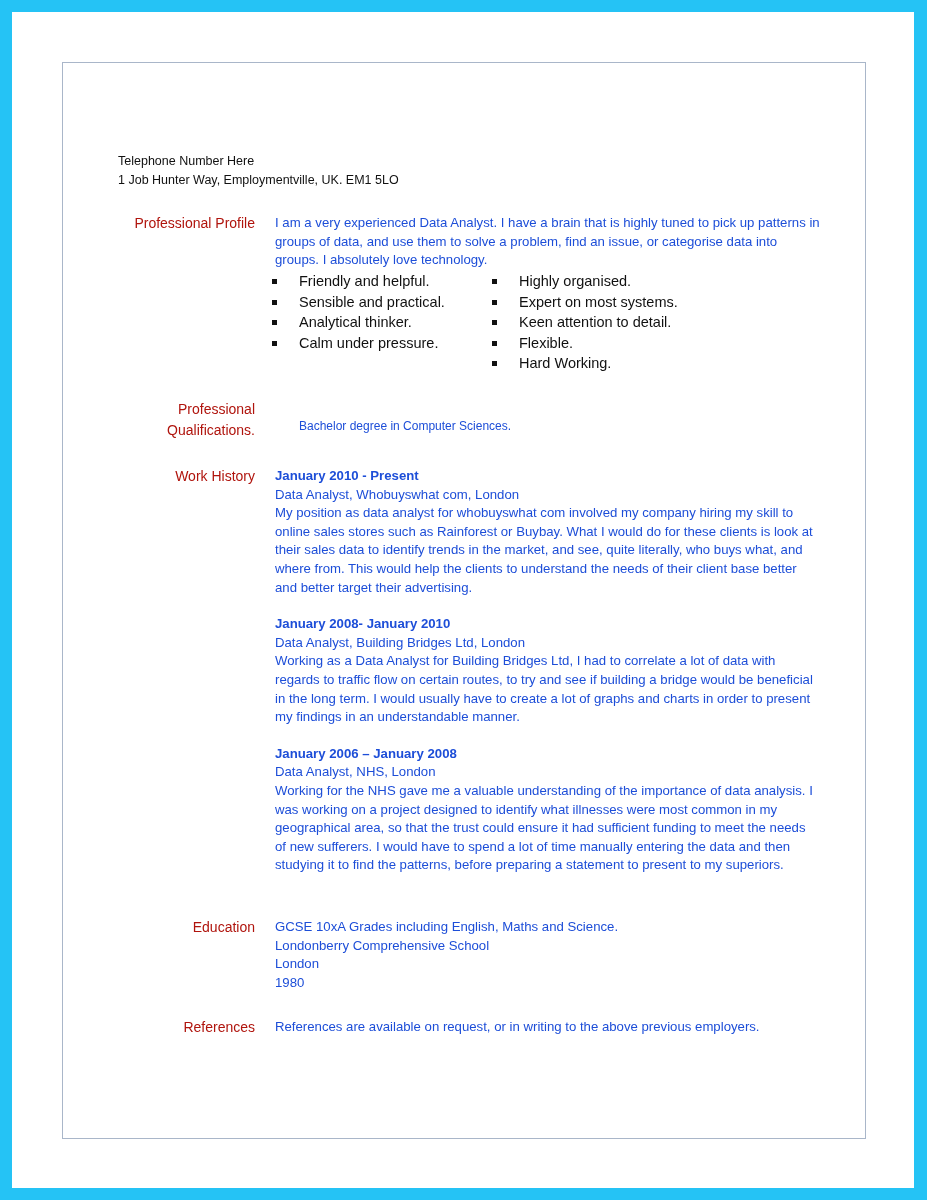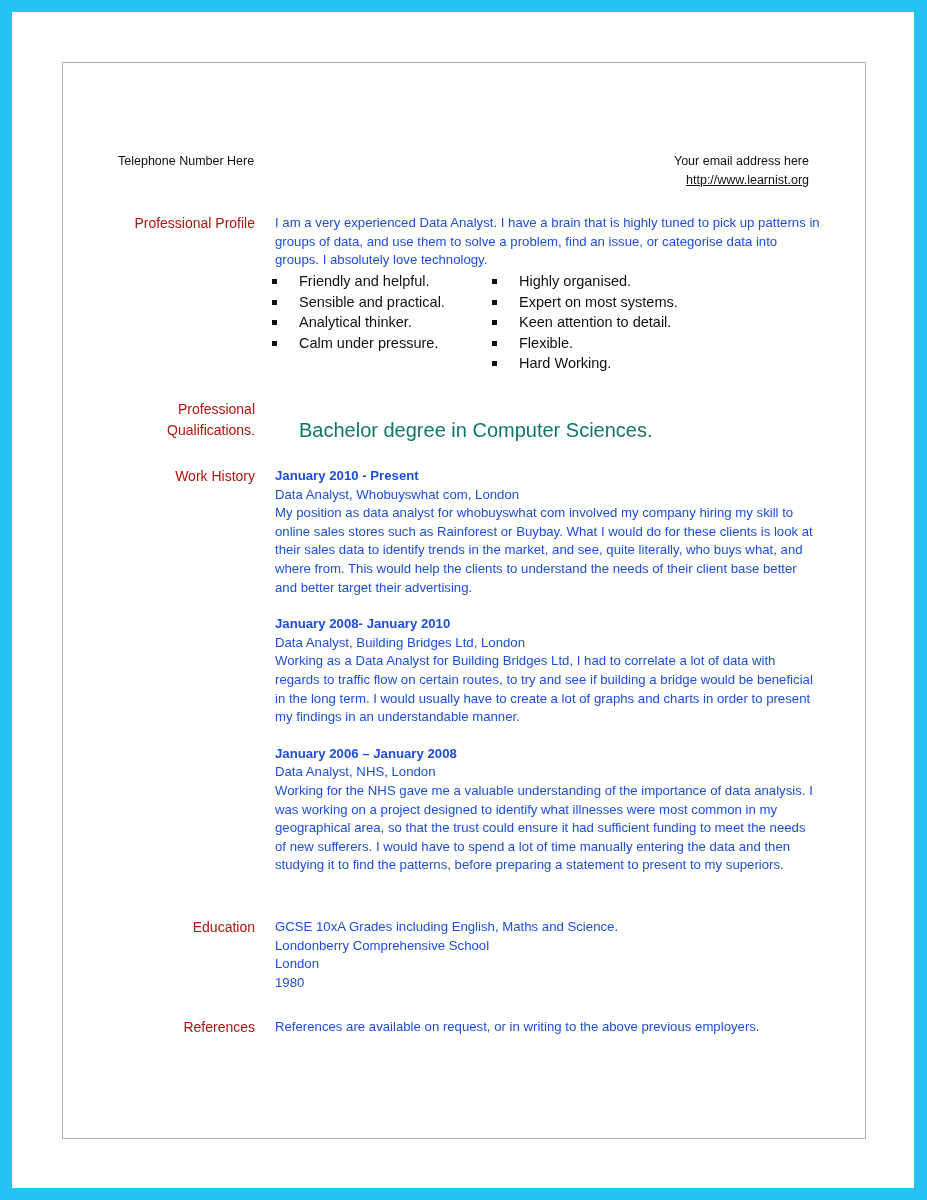--- a/index.html
+++ b/index.html
@@ -79,38 +79,35 @@
       position: absolute;
       left: 1px; top: 8px;
       width: 5px; height: 5px;
       background: #111;
     }
     .job-date { font-weight: bold; }
     .job-block { margin-bottom: 18px; }
     .qual-text {
       position: absolute;
       left: 236px;
-      font-size: 20px;
-      color: #0f766e;
+      font-size: 12px;
+      color: #1d4ed8;
     }
   </style>
 </head>
 <body>
 
 <div class="page">
   <div class="frame">
     <div class="content">
 
 
       <div class="contact-left">
         <div>Telephone Number Here</div>
-      </div>
-      <div class="contact-right">
-        <div>Your email address here</div>
-        <div><a>http://www.learnist.org</a></div>
+        <div>1 Job Hunter Way, Employmentville, UK. EM1 5LO</div>
       </div>
 
       <div class="section-label" style="top:150px;">Professional Profile</div>
       <div class="section-body" style="top:151px;">I am a very experienced Data Analyst. I have a brain that is highly tuned to pick up patterns in groups of data, and use them to solve a problem, find an issue, or categorise data into groups. I absolutely love technology.</div>
       <ul class="bullets" style="top:208px; left:428px;">
         <li>Highly organised.</li>
         <li>Expert on most systems.</li>
         <li>Keen attention to detail.</li>
         <li>Flexible.</li>
         <li>Hard Working.</li>

